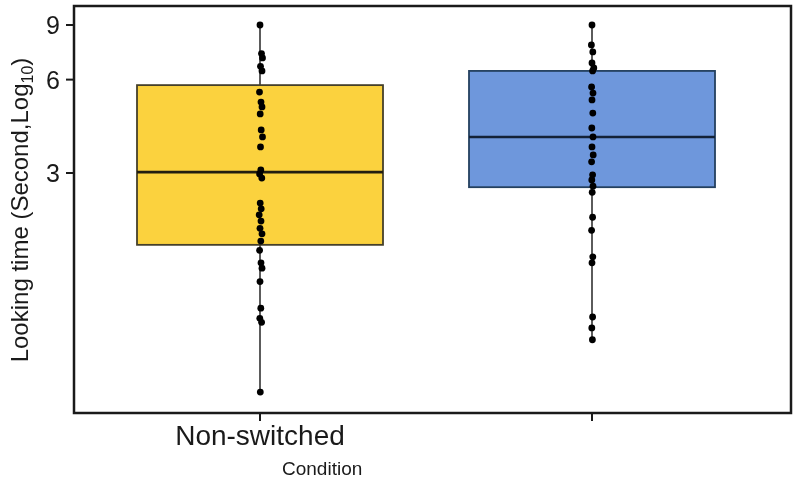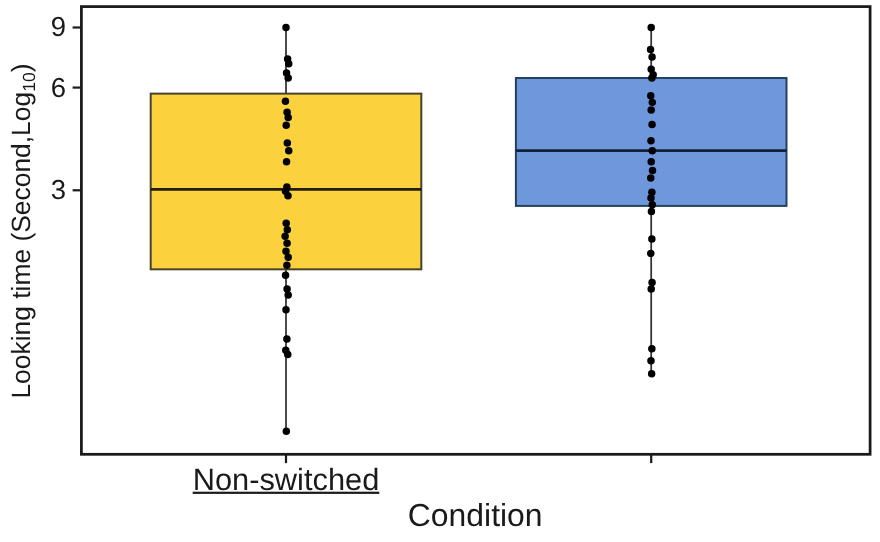--- a/index.html
+++ b/index.html
@@ -18,27 +18,26 @@
     text-align:right;
     font-size:25px;line-height:30px;
     color:#1a1a1a;
   }
   .xtick{
     position:absolute;
     top:421px;width:240px;
     text-align:center;
     font-size:28px;line-height:30px;
     color:#1a1a1a;
-    text-decoration:underline;
   }
   .xlabel{
     position:absolute;
     top:453px;left:282px;width:300px;
-    text-align:center;
-    font-size:29px;line-height:32px;
+    text-align:left;
+    font-size:19px;line-height:32px;
     color:#1a1a1a;
   }
   .ylabel{
     position:absolute;
     left:-162px;top:195px;
     width:364px;height:30px;
     transform:rotate(-90deg);
     transform-origin:center center;
     text-align:center;
     font-size:24px;line-height:30px;

